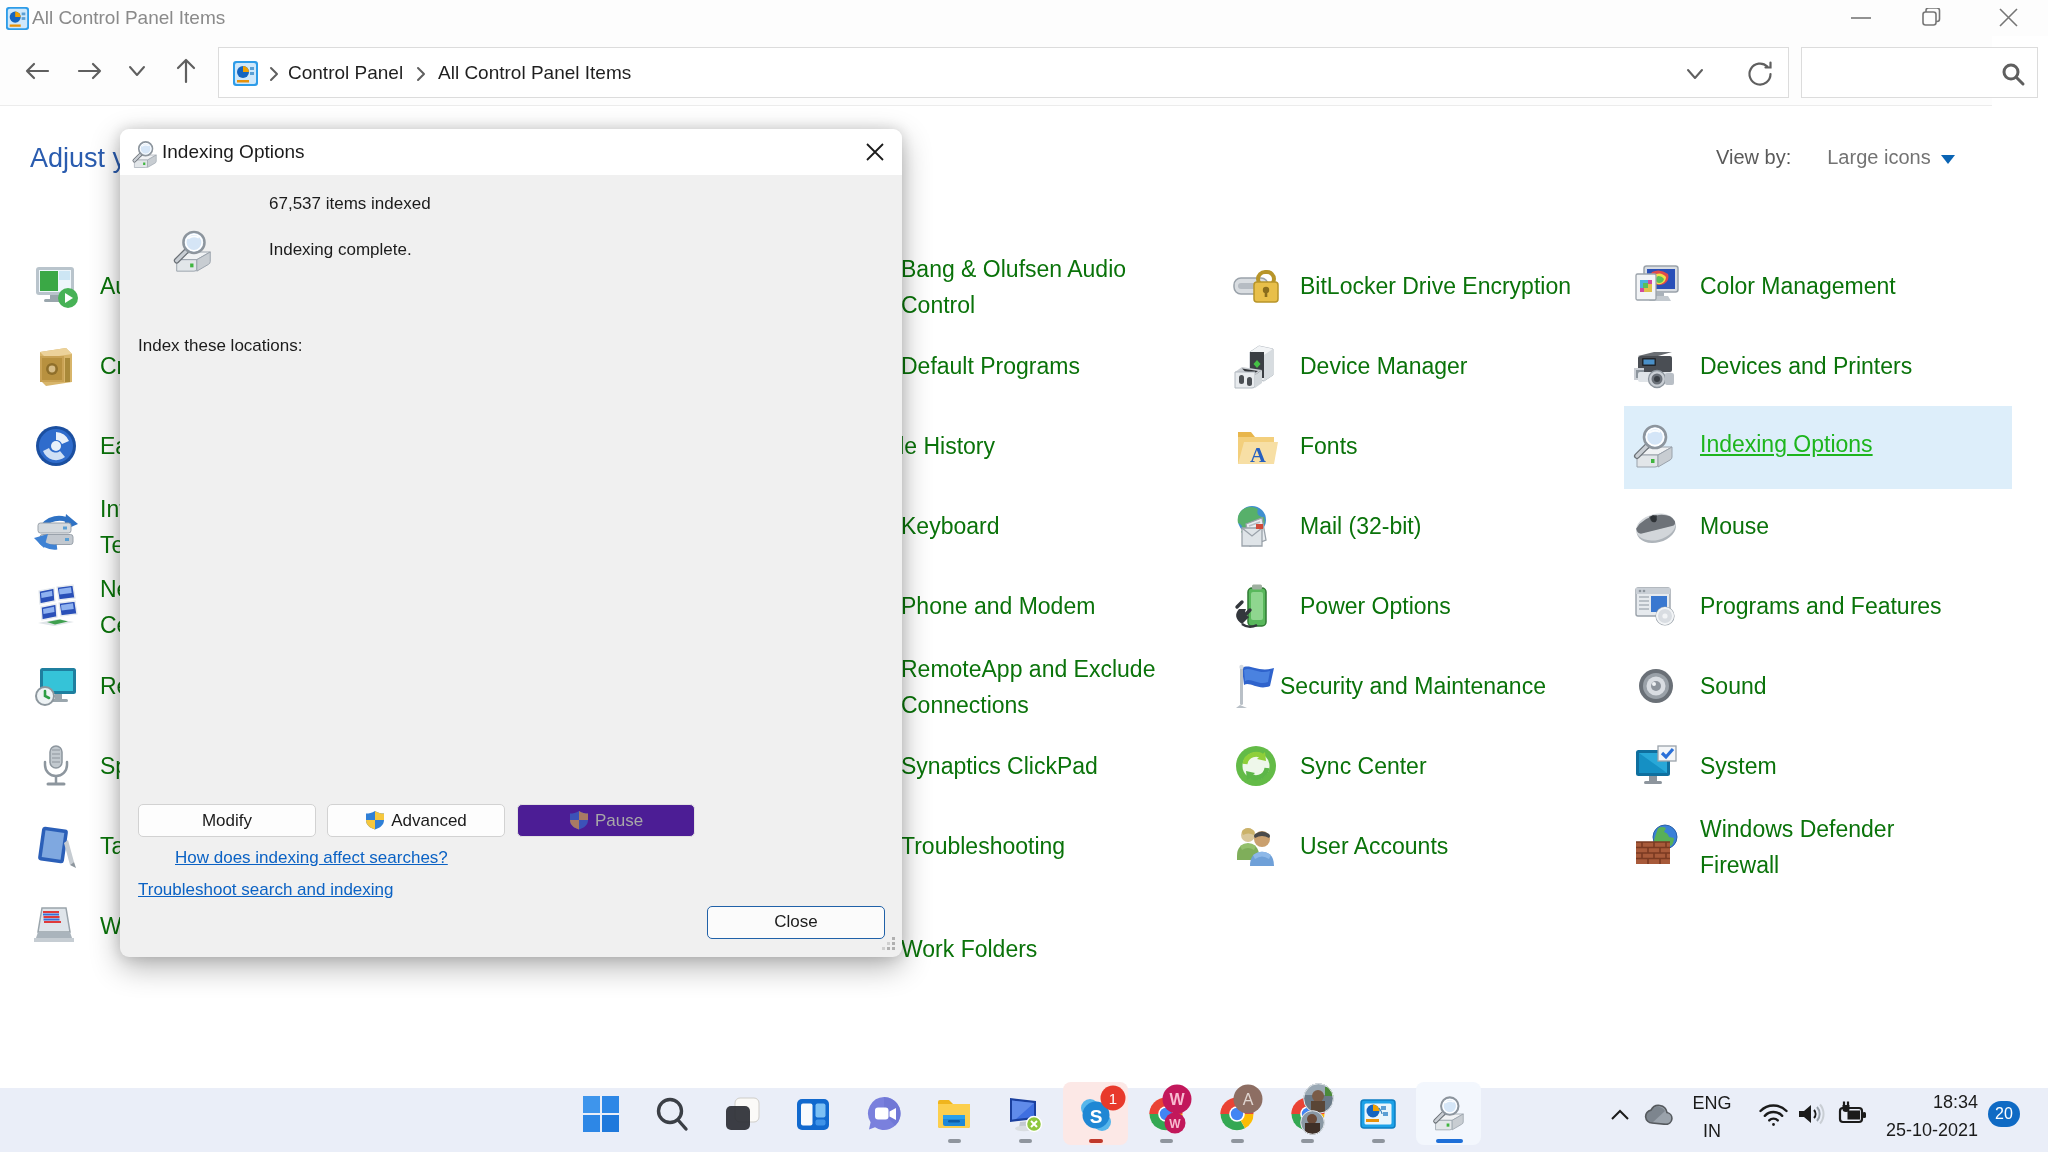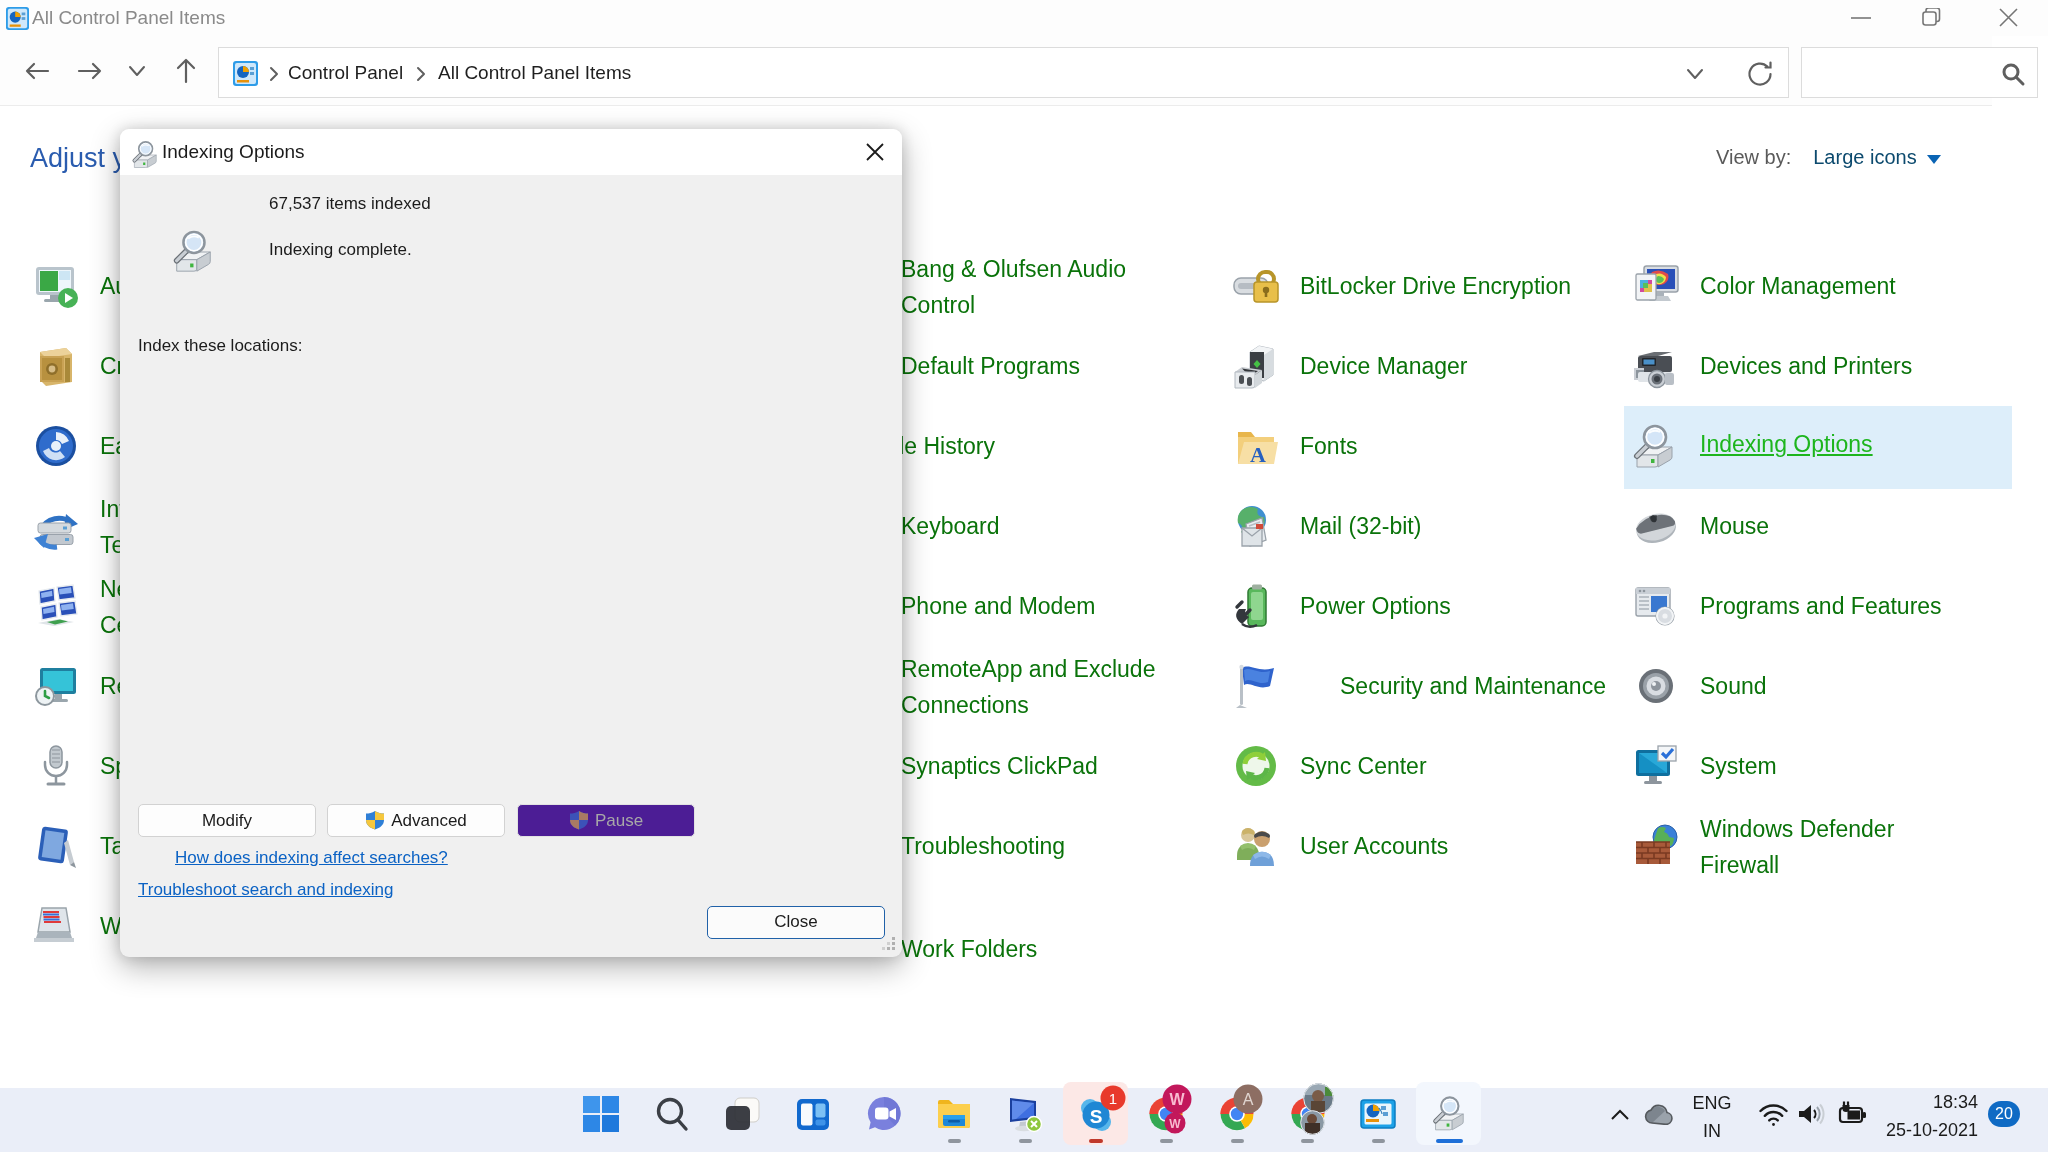--- a/index.html
+++ b/index.html
@@ -10,21 +10,21 @@
 #titlebar { position:absolute; left:0; top:0; width:2048px; height:36px; background:#fdfdfd; }
 #titletext { position:absolute; left:32px; top:7px; font-size:19px; color:#8a8a8a; }
 
 #navbar { position:absolute; left:0; top:36px; width:1992px; height:70px; background:#fdfdfd; border-bottom:1px solid #ececec; }
 #addrbar { position:absolute; left:218px; top:11px; width:1571px; height:51px; background:#ffffff; border:1px solid #dcdcdc; }
 #searchbar { position:absolute; left:1801px; top:11px; width:237px; height:51px; background:#ffffff; border:1px solid #dcdcdc; }
 .crumb { position:absolute; top:14px; font-size:19px; color:#1f1f1f; }
 
 #heading { position:absolute; left:30px; top:143px; font-size:27px; color:#2a5caf; }
 #viewby { position:absolute; left:1716px; top:146px; font-size:20px; color:#5a5a5a; }
-#viewby b { color:#0c4a6e; font-weight:normal; margin-left:22px; } #viewby i { display:inline-block; width:0; height:0; border-left:7px solid transparent; border-right:7px solid transparent; border-top:9px solid #0a64b4; margin-left:10px; }
+#viewby b { color:#737373; font-weight:normal; margin-left:36px; } #viewby i { display:inline-block; width:0; height:0; border-left:7px solid transparent; border-right:7px solid transparent; border-top:9px solid #0a64b4; margin-left:10px; }
 .cpitem { position:absolute; font-size:23px; color:#0a730a; white-space:pre; line-height:36px; }
 .cpicon { position:absolute; width:48px; height:48px; }
 #hoverbox { position:absolute; left:1624px; top:406px; width:388px; height:83px; background:#ddeefa; }
 #hovertext { position:absolute; left:1700px; top:431px; font-size:23px; color:#1db51d; text-decoration:underline; }
 
 #dialog { position:absolute; left:120px; top:129px; width:782px; height:828px; background:#f0f0f0; border-radius:9px; box-shadow:0 10px 30px rgba(0,0,0,0.30), 0 0 14px rgba(0,0,0,0.14); }
 #dlgtitle { position:absolute; left:0; top:0; width:100%; height:46px; background:#ffffff; border-radius:9px 9px 0 0; }
 #dlgtitle span { position:absolute; left:42px; top:12px; font-size:19px; color:#1b1b1b; }
 #dlgx { position:absolute; right:14px; top:10px; width:26px; height:26px; }
 .dtext { position:absolute; font-size:17px; color:#1b1b1b; }
@@ -132,21 +132,21 @@
 Connections</div>
 <div class="cpitem" style="left:901px;top:748px;">Synaptics ClickPad</div>
 <div class="cpitem" style="left:901px;top:828px;">Troubleshooting</div>
 <div class="cpitem" style="left:901px;top:908px;margin-top:23px;">Work Folders</div>
 
 <div class="cpitem" style="left:1300px;top:268px;">BitLocker Drive Encryption</div>
 <div class="cpitem" style="left:1300px;top:348px;">Device Manager</div>
 <div class="cpitem" style="left:1300px;top:428px;">Fonts</div>
 <div class="cpitem" style="left:1300px;top:508px;">Mail (32-bit)</div>
 <div class="cpitem" style="left:1300px;top:588px;">Power Options</div>
-<div class="cpitem" style="left:1340px;top:668px;">Security and Maintenance</div>
+<div class="cpitem" style="left:1280px;top:668px;">Security and Maintenance</div>
 <div class="cpitem" style="left:1300px;top:748px;">Sync Center</div>
 <div class="cpitem" style="left:1300px;top:828px;">User Accounts</div>
 
 <div class="cpitem" style="left:1700px;top:268px;">Color Management</div>
 <div class="cpitem" style="left:1700px;top:348px;">Devices and Printers</div>
 <div class="cpitem" style="left:1700px;top:508px;">Mouse</div>
 <div class="cpitem" style="left:1700px;top:588px;">Programs and Features</div>
 <div class="cpitem" style="left:1700px;top:668px;">Sound</div>
 <div class="cpitem" style="left:1700px;top:748px;">System</div>
 <div class="cpitem" style="left:1700px;top:811px;">Windows Defender

